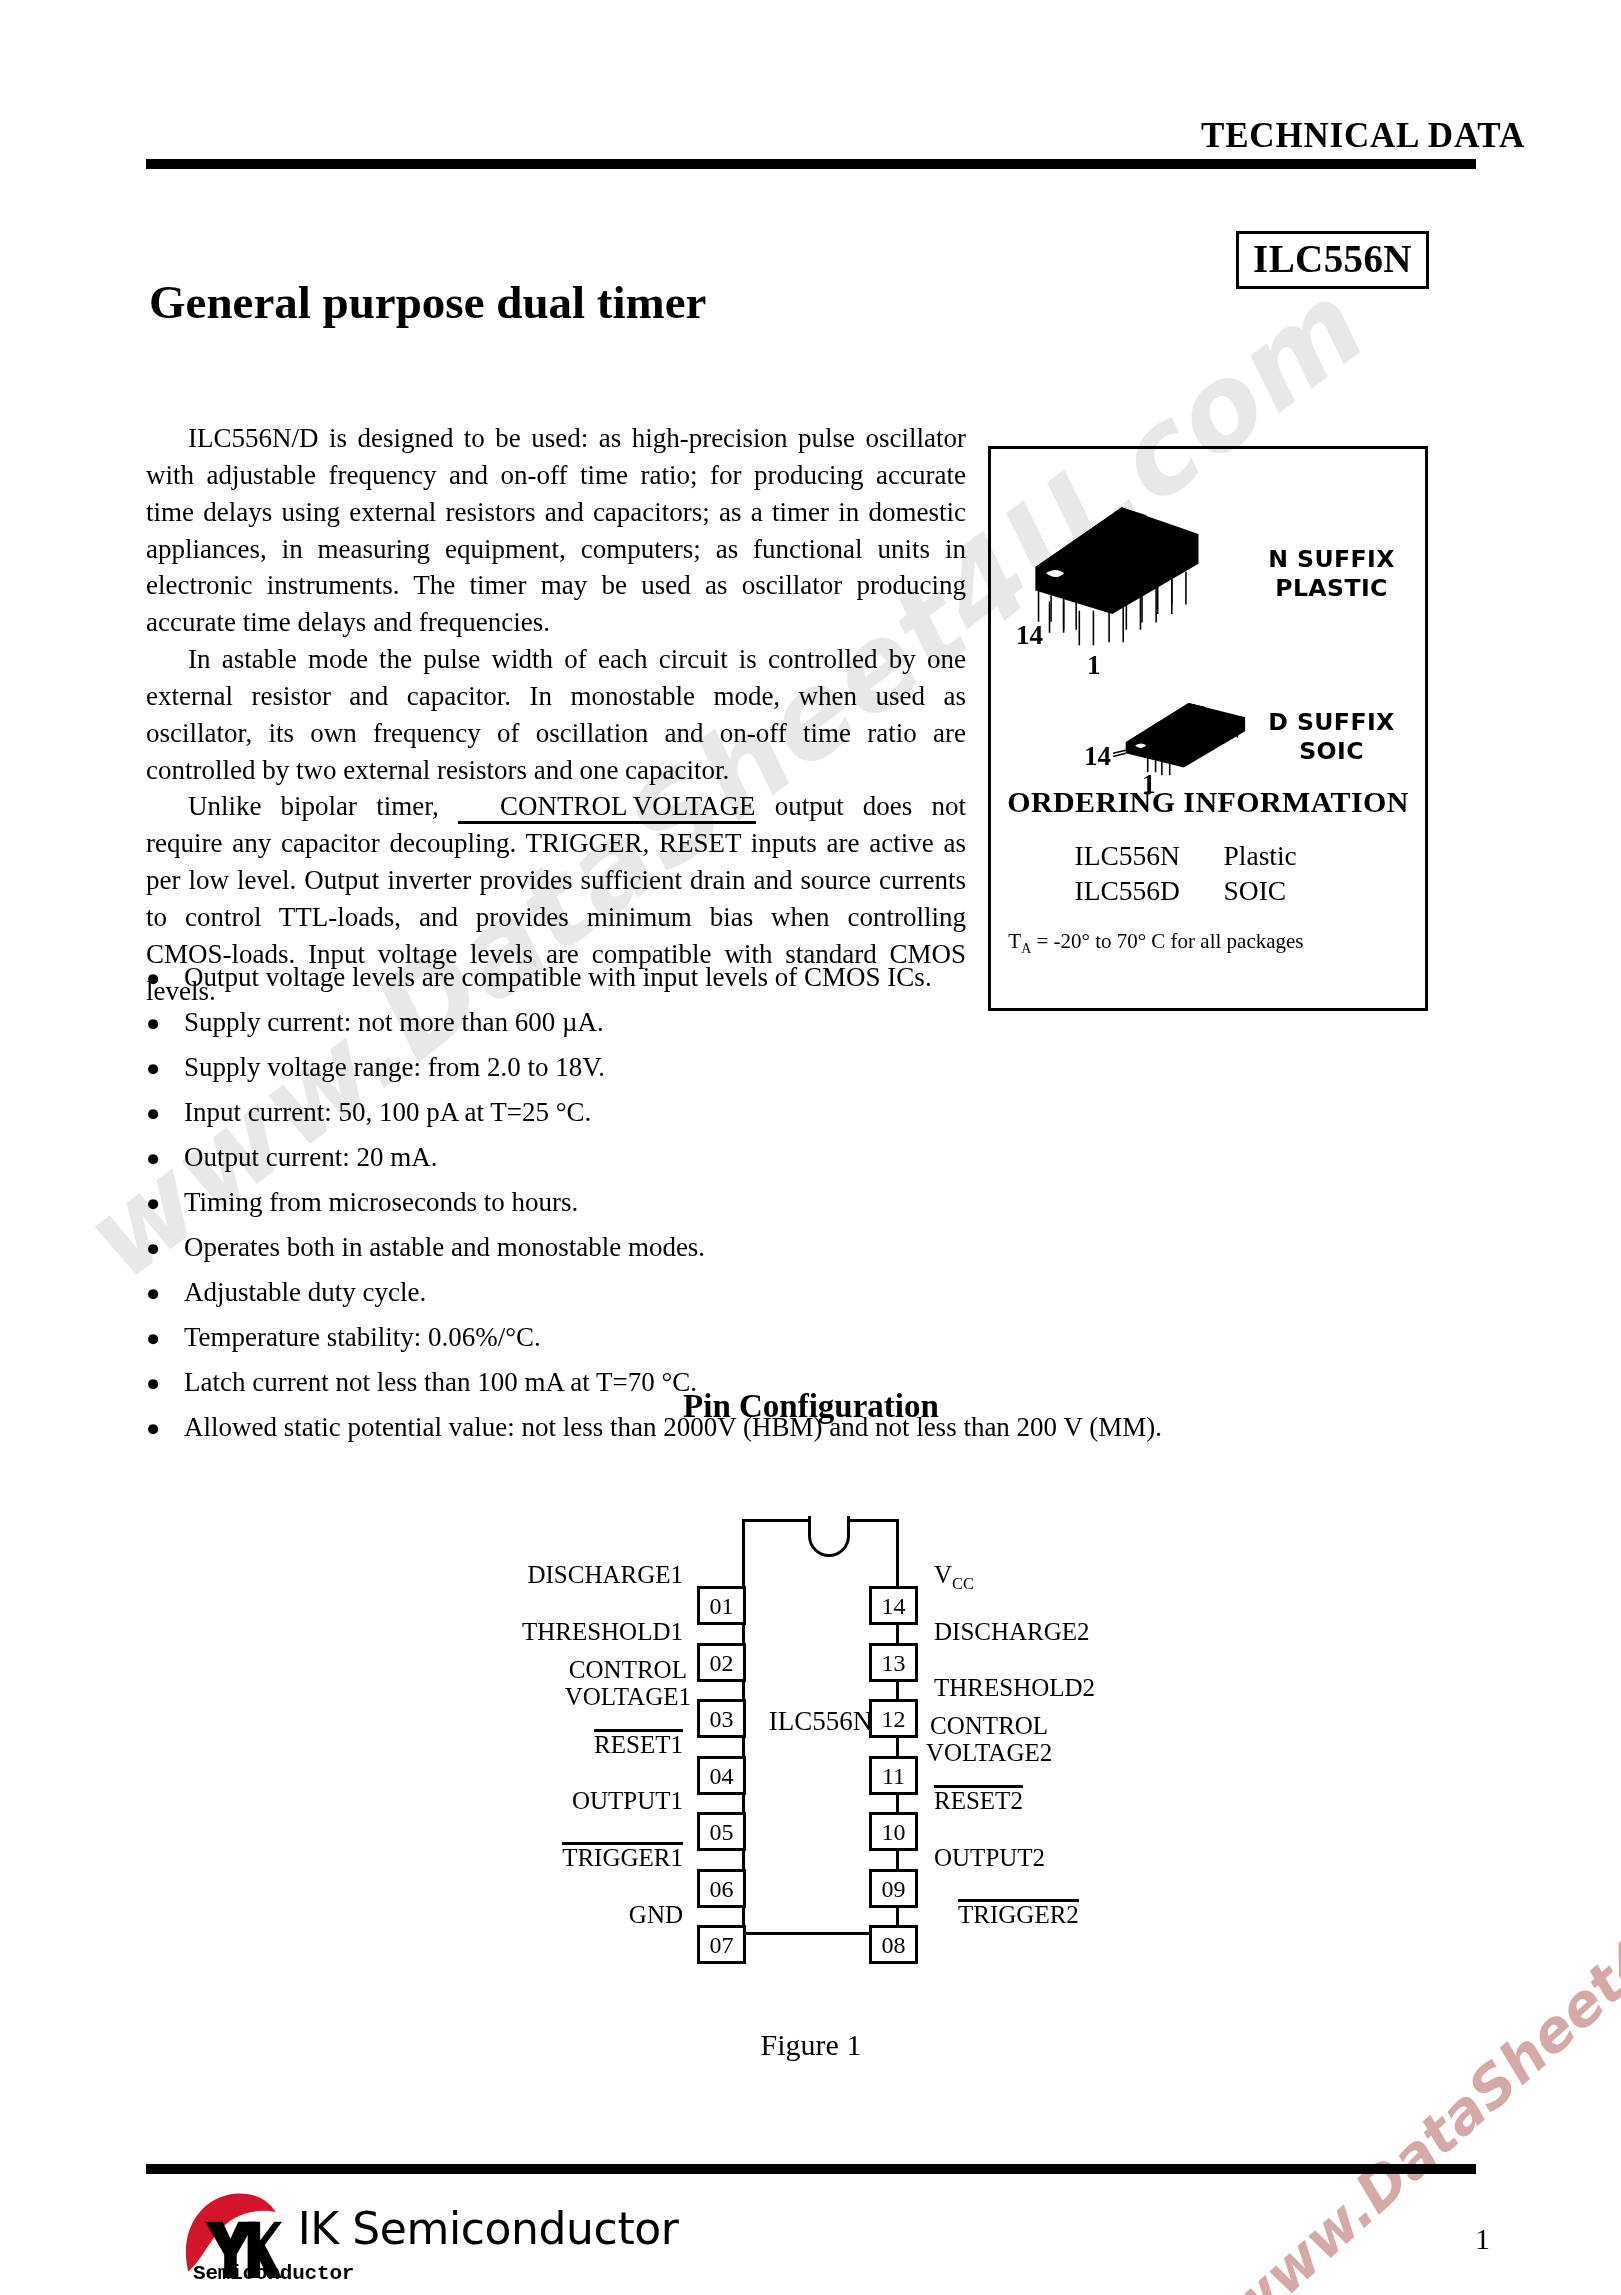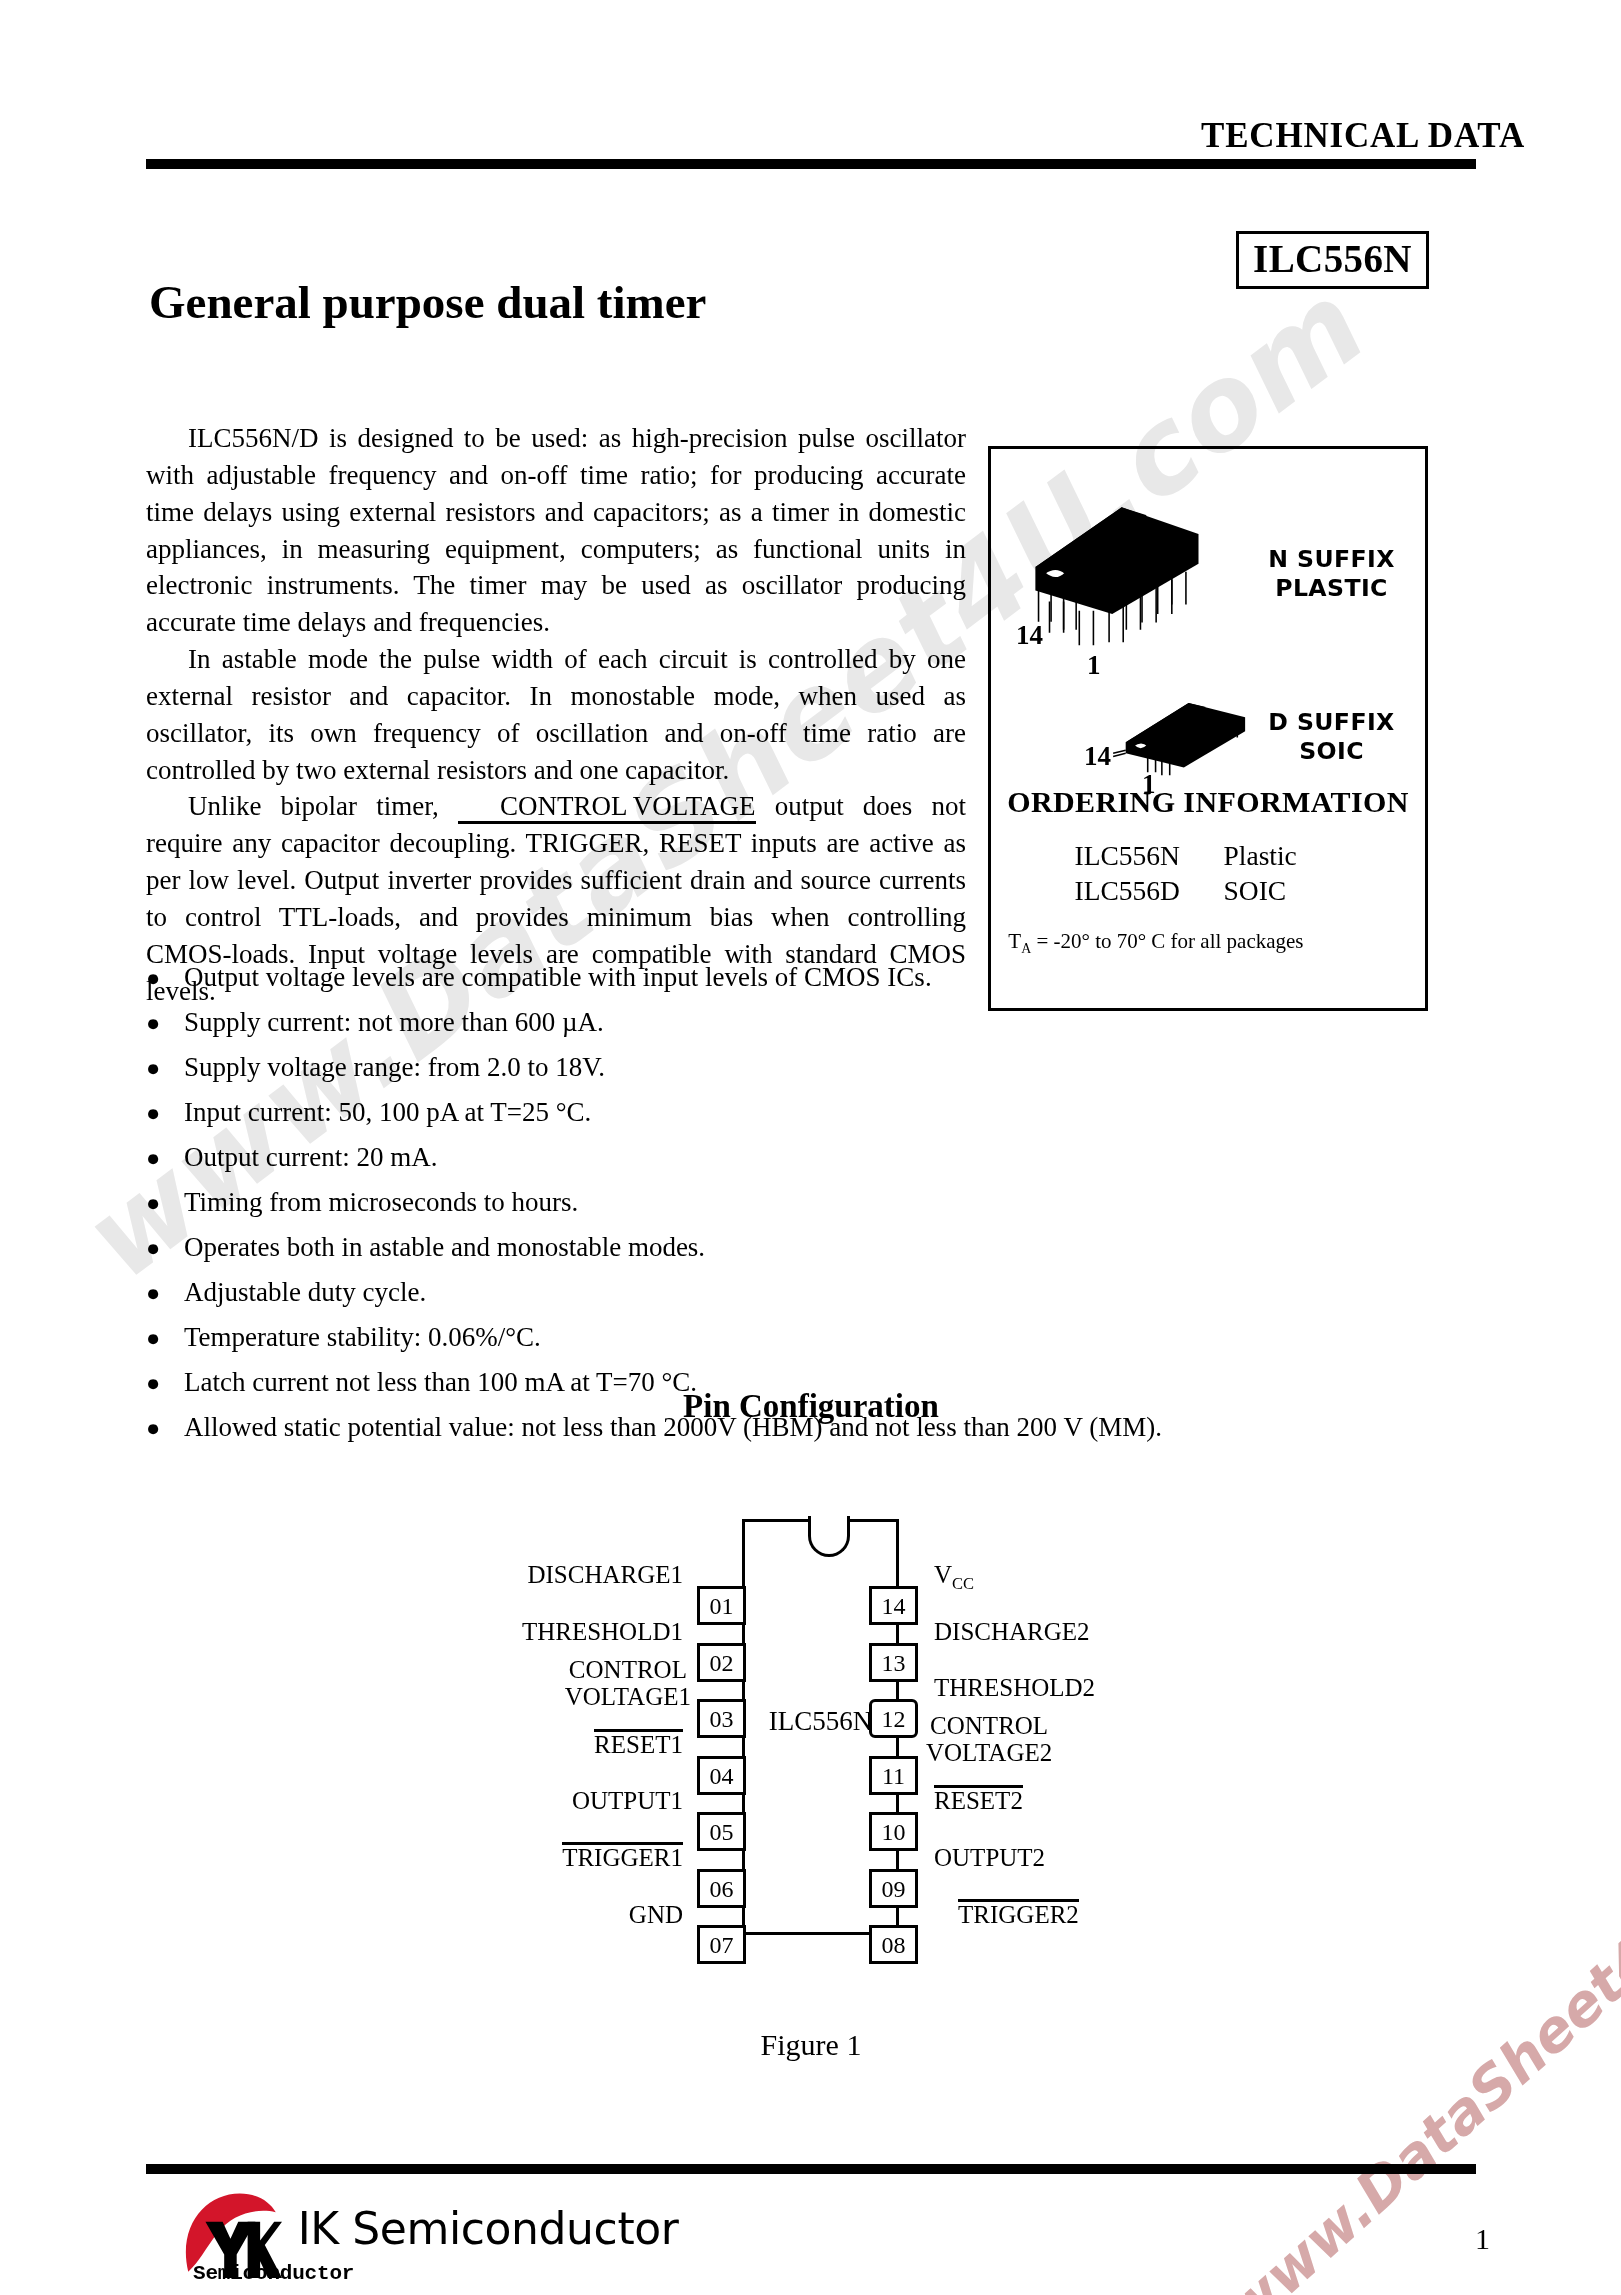--- a/index.html
+++ b/index.html
@@ -495,21 +495,21 @@
         <div class="pinbox left" style="top: 262px;">05</div>
         <div class="pinlbl left" style="top: 268px;"><span>OUTPUT1</span></div>
         <div class="pinbox left" style="top: 319px; font-family: Liberation Serif, serif;">06</div>
         <div class="pinlbl left" style="top: 325px;"><span class="ovl">TRIGGER1</span></div>
         <div class="pinbox left" style="top: 375px;">07</div>
         <div class="pinlbl left" style="top: 382px;"><span>GND</span></div>
         <div class="pinbox right" style="top: 36px;">14</div>
         <div class="pinlbl right" style="top: 42px;"><span>V</span><span class="sub">CC</span></div>
         <div class="pinbox right" style="top: 93px;">13</div>
         <div class="pinlbl right" style="top: 99px;"><span>DISCHARGE2</span></div>
-        <div class="pinbox right" style="top: 149px; border-radius: 6px;">12</div>
+        <div class="pinbox right" style="top: 149px;">12</div>
         <div class="pinlbl right" style="top: 155px;"><span>THRESHOLD2</span></div>
         <div class="pinbox right" style="top: 206px;">11</div>
         <div class="pinlbl right" style="top: 193px; text-align: center; left: 353px;">
           <div>CONTROL</div>
           <div>VOLTAGE2</div>
         </div>
         <div class="pinbox right" style="top: 262px;">10</div>
         <div class="pinlbl right" style="top: 268px;"><span class="ovl">RESET2</span></div>
         <div class="pinbox right" style="top: 319px;">09</div>
         <div class="pinlbl right" style="top: 325px;"><span>OUTPUT2</span></div>

